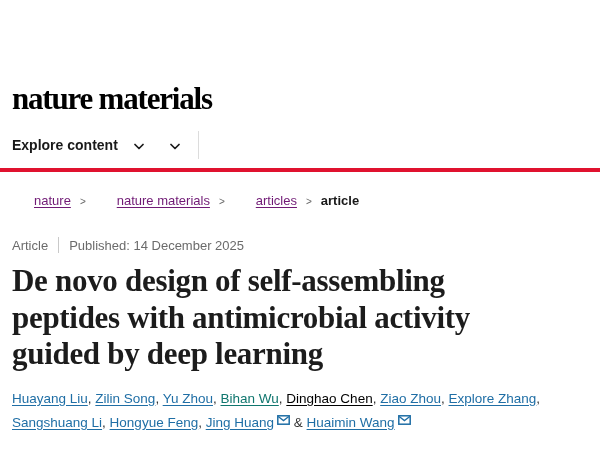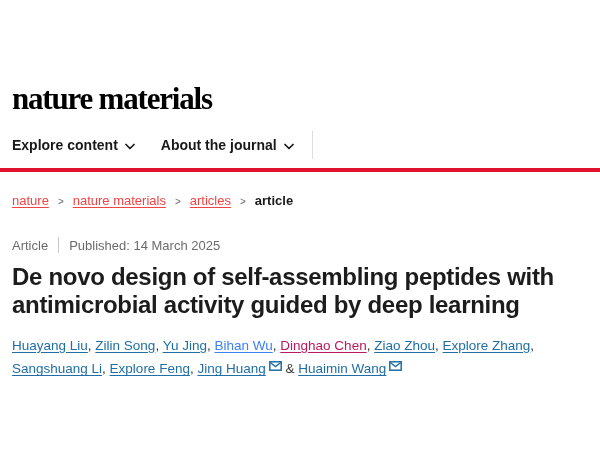--- a/index.html
+++ b/index.html
@@ -31,21 +31,21 @@
     display: flex;
     align-items: center;
     margin: 17px 0 0 12px;
     font-size: 14px;
     font-weight: 700;
     color: #191919;
   }
   .nav-item {
     display: flex;
     align-items: center;
-    gap: 7px;
+    gap: 16px;
     margin-right: 26px;
     cursor: pointer;
     white-space: nowrap;
   }
   .nav-item .chev { display: inline-flex; margin-top: 2px; }
   .nav-divider {
     width: 1px; height: 28px;
     background: #dcdcdc;
     margin: 0 18px 0 -8px;
   }
@@ -56,45 +56,46 @@
   
   .breadcrumb {
     display: flex;
     align-items: center;
     gap: 9px;
     margin: 21px 12px 0;
     font-size: 13px;
     color: #555;
   }
   .breadcrumb a {
-    color: #ef4444;
+    color: #701a75;
     text-decoration: underline;
     text-underline-offset: 2px;
     cursor: pointer;
+    margin-left: 22px;
   }
   .breadcrumb .bc-sep { color: #666; font-size: 10px; margin-top: 1px; }
   .breadcrumb .bc-current { font-weight: 700; color: #191919; }
 
   
   .meta {
     display: flex;
     align-items: center;
     margin: 29px 12px 0;
     font-size: 13px;
     color: #6b6b6b;
   }
   .meta-divider { width: 1px; height: 16px; background: #c9c9c9; margin: 0 10px; }
 
   
   .title {
     margin: 10px 12px 8px;
     max-width: 548px;
-    font-family: Liberation Sans, sans-serif;
+    font-family: Liberation Serif, serif;
     font-weight: 700;
-    font-size: 24px;
+    font-size: 31px;
     line-height: 1.18;
     letter-spacing: -0.3px;
     color: #1c1c1c;
   }
 
   
   .authors {
     margin: 15px 12px 0;
     max-width: 582px;
     font-size: 13.5px;
@@ -119,21 +120,20 @@
   <div class="nav">
     <div class="nav-item">
       <span>Explore content</span>
       <span class="chev">
           <svg width="10" height="7" viewBox="0 0 10 7">
             <polyline points="1,1.5 5,5.5 9,1.5" fill="none" stroke="#191919" stroke-width="1.7" stroke-linecap="round" stroke-linejoin="round"></polyline>
           </svg>
         </span>
     </div>
     <div class="nav-item">
-      <span>About the journal</span>
       <span class="chev">
           <svg width="10" height="7" viewBox="0 0 10 7">
             <polyline points="1,1.5 5,5.5 9,1.5" fill="none" stroke="#191919" stroke-width="1.7" stroke-linecap="round" stroke-linejoin="round"></polyline>
           </svg>
         </span>
     </div>
     <div class="nav-divider"></div>
   </div>
 
   <div class="red-rule" style="background: rgb(224, 18, 47);"></div>
@@ -144,35 +144,35 @@
     <a>nature materials</a>
     <span class="bc-sep">&gt;</span>
     <a>articles</a>
     <span class="bc-sep">&gt;</span>
     <span class="bc-current">article</span>
   </div>
 
   <div class="meta">
     <span>Article</span>
     <span class="meta-divider"></span>
-    <span>Published: 14 March 2025</span>
+    <span>Published: 14 December 2025</span>
   </div>
 
   <h1 class="title">De novo design of self-assembling peptides with antimicrobial activity guided by deep learning</h1>
 
   <p class="authors">
     <a style="color: rgb(31, 110, 165);">Huayang Liu</a><span>,</span>
     <a style="color: rgb(31, 110, 165);">Zilin Song</a><span>,</span>
-    <a style="color: rgb(31, 110, 165);">Yu Jing</a><span>,</span>
-    <a style="color: #3b82f6;">Bihan Wu</a><span>,</span>
-    <a style="color: #be185d;">Dinghao Chen</a><span>,</span>
+    <a style="color: rgb(31, 110, 165);">Yu Zhou</a><span>,</span>
+    <a style="color: #0f766e;">Bihan Wu</a><span>,</span>
+    <a style="color: #000000;">Dinghao Chen</a><span>,</span>
     <a style="color: rgb(31, 110, 165);">Ziao Zhou</a><span>,</span>
     <a style="color: rgb(31, 110, 165);">Explore Zhang</a><span>,</span>
     <a style="color: rgb(31, 110, 165); text-align: center;">Sangshuang Li</a><span>,</span>
-    <a style="color: rgb(31, 110, 165);">Explore Feng</a><span>,</span>
+    <a style="color: rgb(31, 110, 165);">Hongyue Feng</a><span>,</span>
     <a style="color: rgb(31, 110, 165);">Jing Huang</a><span class="email-icon"><svg width="13" height="10" viewBox="0 0 13 10">
           <rect x="0.8" y="0.8" width="11.4" height="8.4" fill="none" stroke="#1f6ea5" stroke-width="1.5"></rect>
           <polyline points="1.2,1.6 6.5,5.6 11.8,1.6" fill="none" stroke="#1f6ea5" stroke-width="1.3"></polyline>
         </svg></span>
     <span class="amp">&amp;</span>
     <a style="color: rgb(31, 110, 165);">Huaimin Wang</a><span class="email-icon"><svg width="13" height="10" viewBox="0 0 13 10">
           <rect x="0.8" y="0.8" width="11.4" height="8.4" fill="none" stroke="#1f6ea5" stroke-width="1.5"></rect>
           <polyline points="1.2,1.6 6.5,5.6 11.8,1.6" fill="none" stroke="#1f6ea5" stroke-width="1.3"></polyline>
         </svg></span>
   </p>

